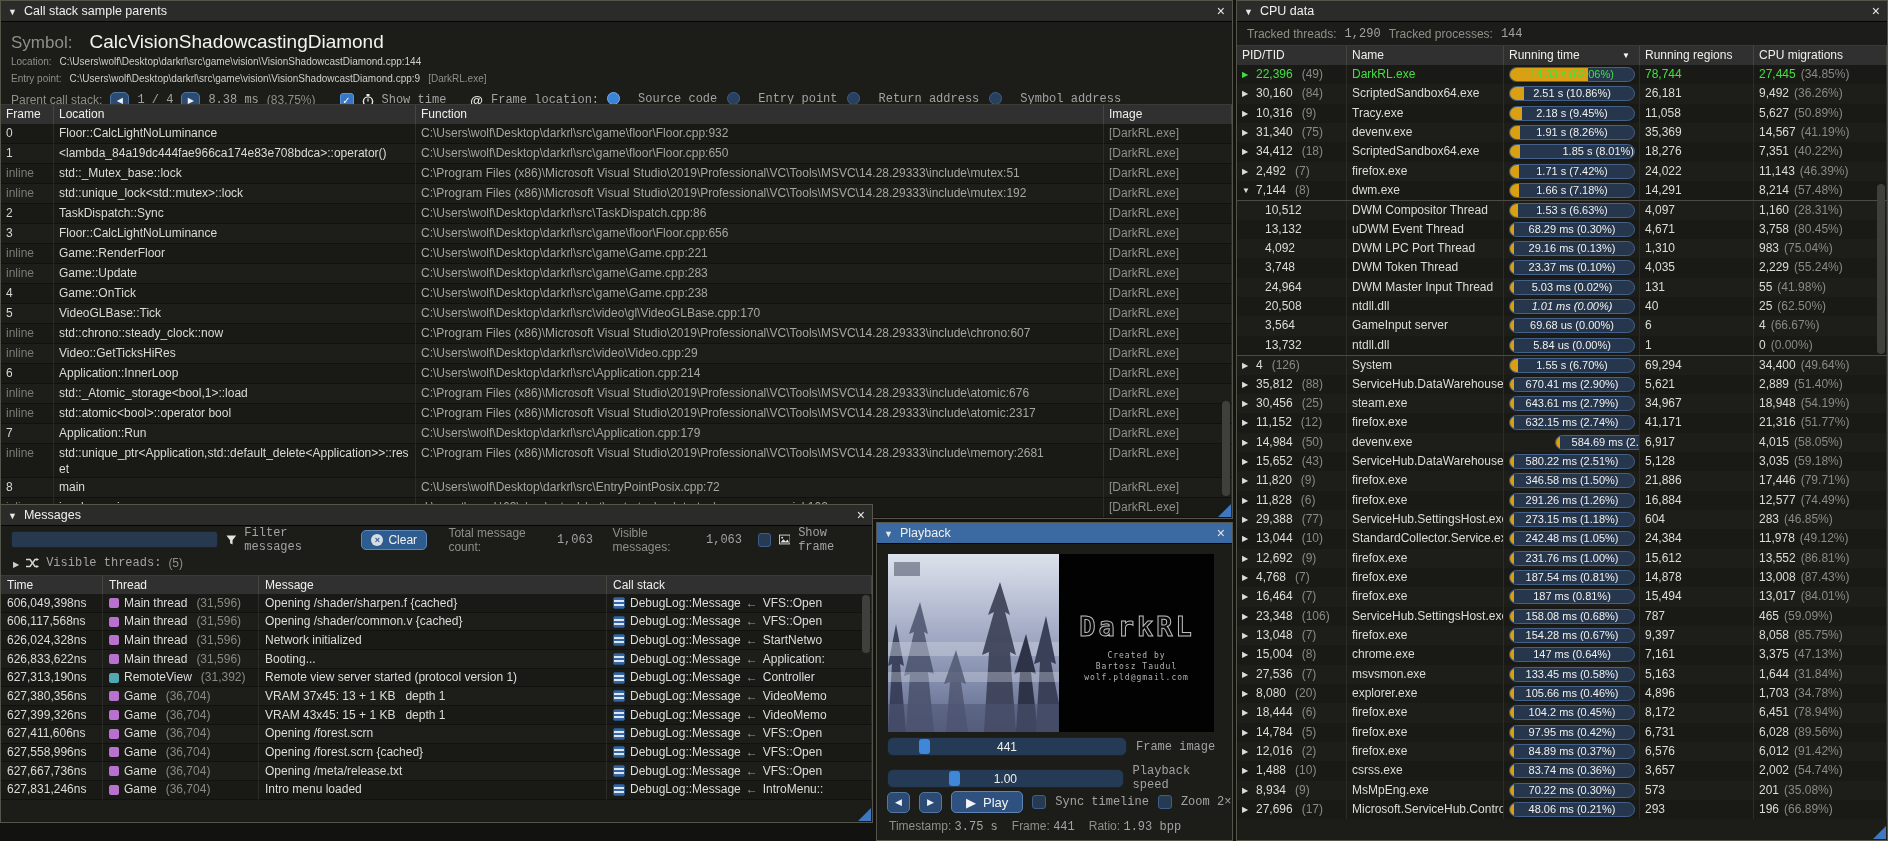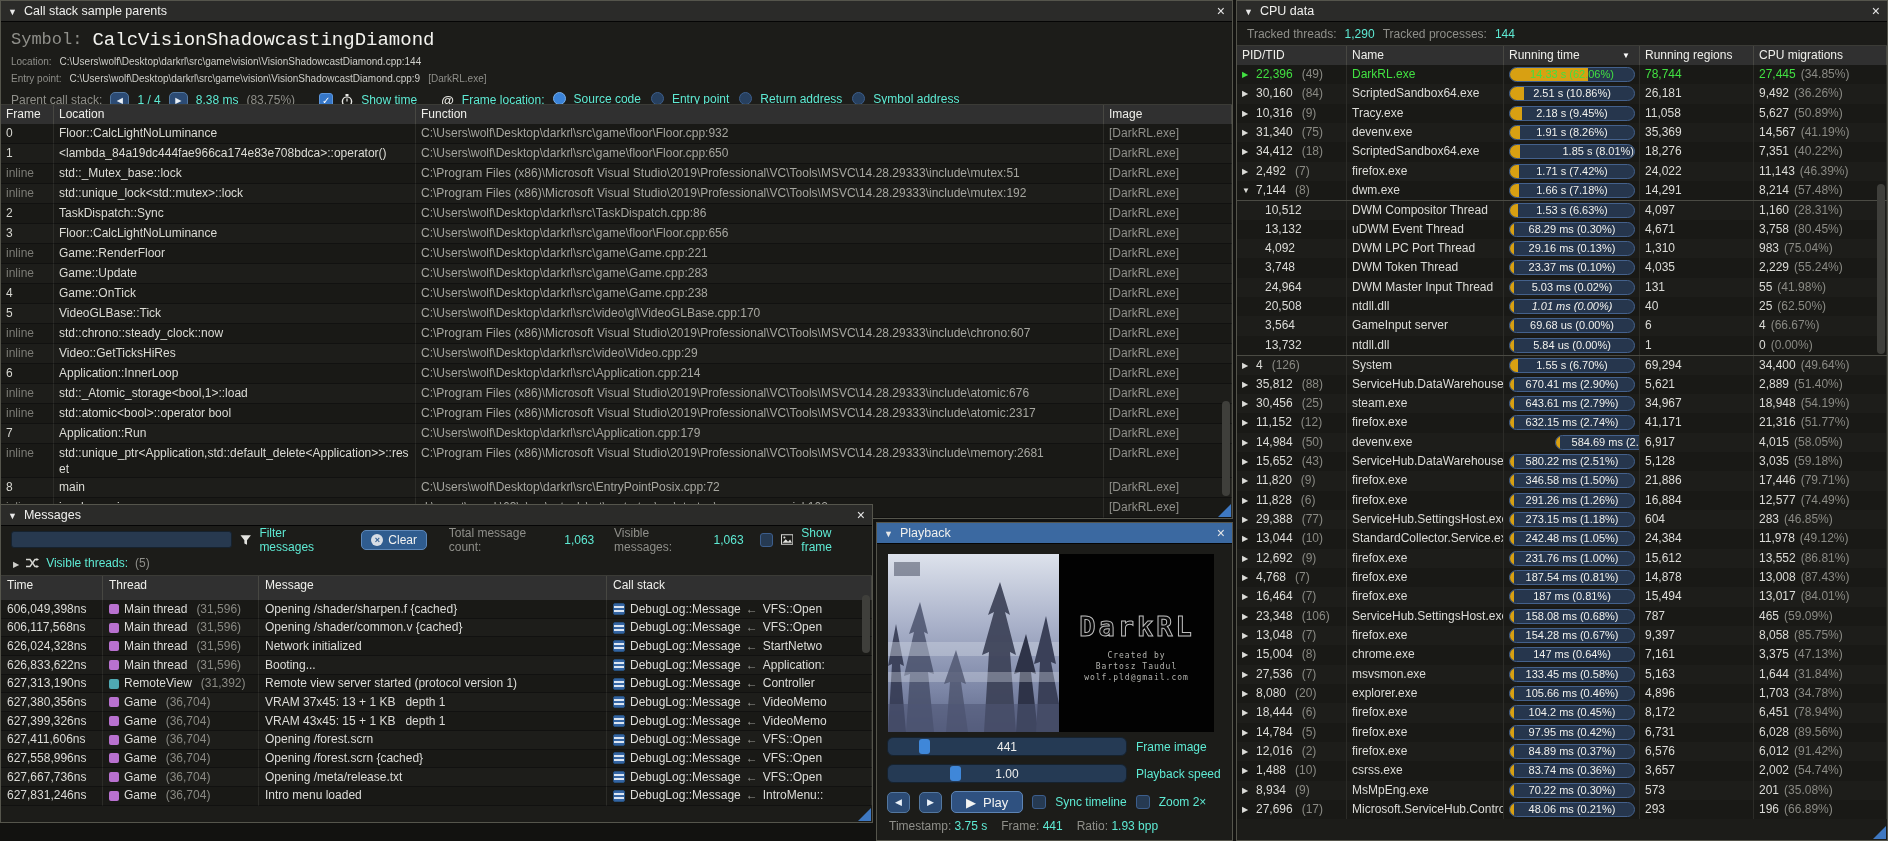--- a/index.html
+++ b/index.html
@@ -9,39 +9,39 @@
   .panel { position:absolute; background:#1c1c19; border:1px solid #55554c; }
   .titlebar { height:21px; background:#2b2b29; border-bottom:1px solid #050505;
               display:flex; align-items:center; padding:0 7px; gap:7px; }
   .titlebar.active { background:#3b69a1; }
   .tri::before { content:"▼"; font-size:9px; color:#e8e8e8; }
   .tri-r::before { content:"▶"; font-size:8px; color:#cfcfcb; }
   .title-text { color:#f0f0ee; font-size:12.5px; }
   .spacer { flex:1; }
   .close-x { color:#e8e8e8; font-size:14px; line-height:1; cursor:default; }
   .graylbl { color:#8f8f8a; }
-  .white { color:#5eead4; }
+  .white { color:#a3a3a3;font-family:Liberation Mono, monospace; }
 
   
   #callstack { left:0; top:0; width:1233px; height:519px; }
   .cs-info { padding:4px 10px 0 10px; }
-  .sym-line { display:flex; align-items:center; gap:10px; height:27px;font-family:Liberation Mono, monospace; }
+  .sym-line { display:flex; align-items:flex-end; gap:17px; height:27px; }
   .sym-label { font-size:17px; color:#8f8f8a; }
   .sym-value { font-size:19px; color:#f2f2ee; }
   .loc-line { height:17px; display:flex; gap:8px; align-items:center; font-size:10px; }
   .loc-path { color:#cfcfca; }
   .cs-controls { display:flex; align-items:center; gap:8px; height:22px; padding:0 10px; margin-top:2px; }
   .navbtn { width:19px; height:16px; border-radius:5px; background:#2c4b74; border:1px solid #53779f;
             display:inline-flex; align-items:center; justify-content:center; color:#eaf1f8; font-size:8px; }
   .checkbox { width:14px; height:14px; border-radius:3px; background:#263a52; border:1px solid #3c5e8c; display:inline-flex; align-items:center; justify-content:center; }
   .checkbox.checked { background:#3677c8; border-color:#5c96dc; }
   .checkbox.checked::before { content:"✓"; color:#fff; font-size:10px; }
   .radio { width:13px; height:13px; border-radius:50%; background:#27405f; border:1px solid #3c5e8c; display:inline-block; }
   .radio.sel { background:#3b83d8; border-color:#77aee8; }
-  .radio-item { display:inline-flex; align-items:center; gap:8px; margin-right:10px; }
+  .radio-item { display:inline-flex; align-items:center; gap:18px; margin-right:10px; }
   .at-icon { font-weight:bold; font-size:13px; color:#e8e8e4; }
   .icon-svg { display:inline-block; vertical-align:middle; }
 
   .cs-table { position:absolute; left:0; top:103px; right:0; bottom:0; overflow:hidden; border-top:1px solid #3b3b36; }
   .cs-hdr, .cs-row { display:grid; grid-template-columns:53px 362px 688px 1fr; }
   .cs-hdr { background:#303030; height:19px; line-height:19px; }
   .cs-hdr .c { color:#eeeeea; border-right:1px solid #474742; padding:0 5px; }
   .cs-row { min-height:19px; line-height:19px; background:#1d1d1a; }
   .cs-row:nth-child(odd) { background:#191916; }
   .cs-row .c { padding:0 5px; border-right:1px solid #2c2c28; border-bottom:1px solid #111110;
@@ -57,21 +57,21 @@
   #messages { left:0; top:504px; width:873px; height:319px; }
   .flt-row { display:flex; align-items:center; gap:8px; height:27px; padding:0 10px; }
   .flt-input { width:233px; height:17px; background:#27394f; border:1px solid #16222e; border-radius:3px; }
   .btn { display:inline-flex; align-items:center; gap:5px; background:#2f5c8f; border:1px solid #5d87b8;
          border-radius:5px; height:20px; padding:0 9px; color:#f2f2f0; }
   .clear-ic { width:12px; height:12px; border-radius:50%; background:#d7dde5; color:#2f5c8f;
               font-size:9px; line-height:12px; text-align:center; font-weight:bold; }
   .vt-row { display:flex; align-items:center; gap:7px; height:20px; padding:0 12px; }
   .msg-table { position:absolute; left:0; top:70px; right:0; bottom:14px; overflow:hidden; border-top:1px solid #3b3b36; }
   .msg-hdr, .msg-row { display:grid; grid-template-columns:102px 156px 348px 1fr; }
-  .msg-hdr { background:#303030; height:24px; line-height:18px; }
+  .msg-hdr { background:#303030; height:18px; line-height:18px; }
   .msg-hdr .c { color:#eeeeea; border-right:1px solid #474742; padding:0 6px; }
   .msg-row { height:18.7px; line-height:18.7px; background:#1d1d1a; }
   .msg-row:nth-child(odd) { background:#191916; }
   .msg-row .c { padding:0 6px; border-right:1px solid #2c2c28; border-bottom:1px solid #111110;
                 white-space:pre; overflow:hidden; display:flex; align-items:center; gap:5px; }
   .t-chip { width:10px; height:10px; border-radius:2px; flex:0 0 auto; }
   .cs-ic { width:12px; height:12px; border-radius:2px; flex:0 0 auto; background:#3465a4;
            background-image:repeating-linear-gradient(#3465a4 0 2px, #dce6f2 2px 4px); border:1px solid #27517f; }
   .arrow-l { color:#9a9a94; }
 

